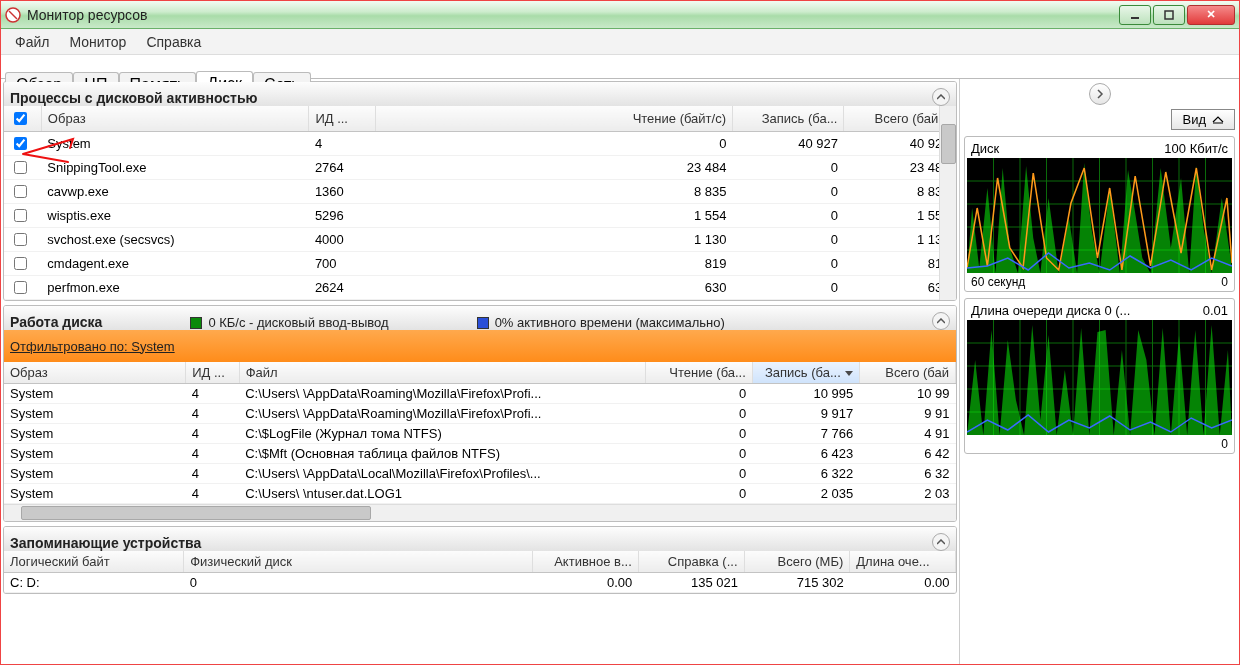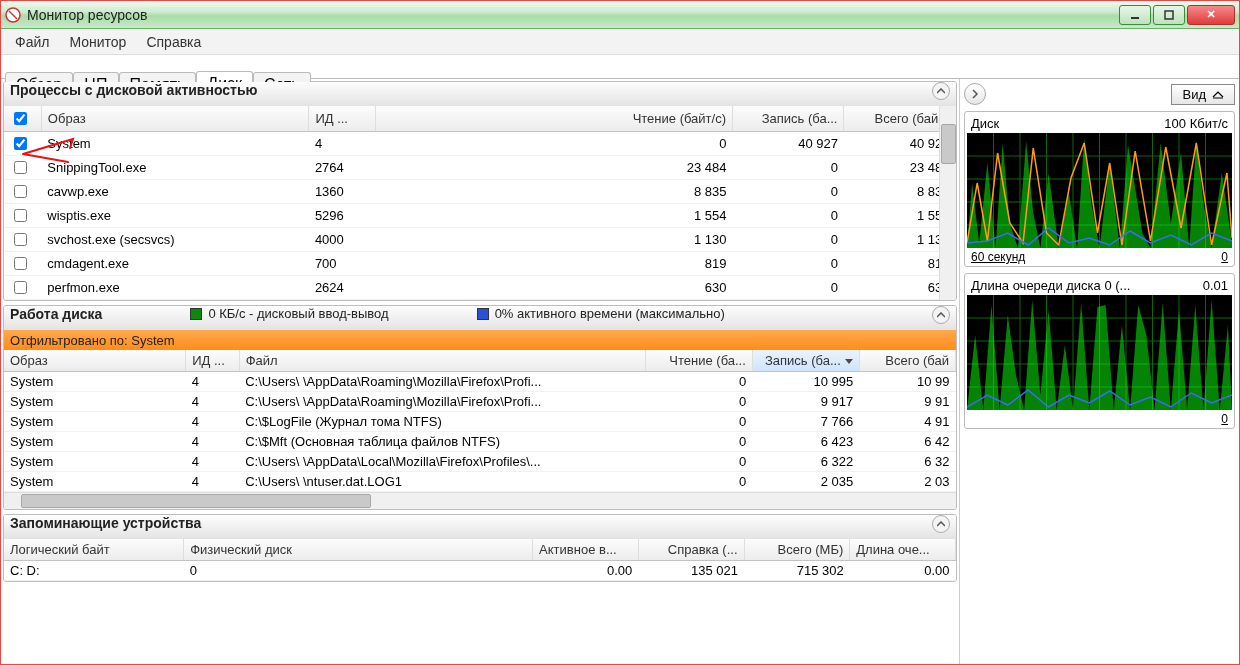--- a/index.html
+++ b/index.html
@@ -23,53 +23,53 @@
   .tab { padding:3px 10px; border:1px solid #bbb; border-bottom:none; background:#f3f3f3; margin-right:0px; font-size:16px; border-radius:3px 3px 0 0; position:relative; top:19px;}
   .tab.active { background:#fff; border-bottom:1px solid #fff; }
 
   
   .content { flex:1; display:flex; overflow:hidden; }
   .left-col { flex:1; display:flex; flex-direction:column; overflow:hidden; padding:2px; }
   .right-col { width:280px; border-left:1px solid #ccc; padding:4px; display:flex; flex-direction:column; gap:6px;}
 
   
   .panel { border:1px solid #bdbdbd; border-radius:3px; margin-bottom:4px; display:flex; flex-direction:column; overflow:hidden; }
-  .panel-header { height:24px; background:linear-gradient(to bottom,#fdfdfd,#e3e3e3); display:flex; align-items:flex-start; padding:0 6px; font-size:14px; font-weight:bold; color:#222; position:relative; }
+  .panel-header { height:24px; background:linear-gradient(to bottom,#fdfdfd,#e3e3e3); display:flex; align-items:flex-end; padding:0 6px; font-size:14px; font-weight:bold; color:#222; position:relative; }
   .panel-header .collapse-btn { margin-left:auto; width:18px; height:18px; border:1px solid #aaa; border-radius:9px; display:flex; align-items:center; justify-content:center; font-size:10px; background:#f4f4f4;}
   .panel-header .stat-box { display:inline-flex; align-items:center; margin-left:40px; font-weight:normal; font-size:13px;padding-left:48px;}
   .stat-swatch { width:12px; height:12px; border:1px solid #333; margin-right:6px;}
   
-  .filter-bar { height:20px; background:linear-gradient(to bottom,#ffa94d,#ff8c1a); color:#222; padding:0 6px; display:flex; align-items:center; font-size:13px;}
+  .filter-bar { height:32px; background:linear-gradient(to bottom,#ffa94d,#ff8c1a); color:#222; padding:0 6px; display:flex; align-items:center; font-size:13px;text-decoration:underline;}
   
   
   .grid { flex:1; overflow:auto; position:relative;}
   .grid table{ width:100%; border-collapse:collapse; font-size:13px;}
   .grid th { background:linear-gradient(to bottom,#fcfcfc,#ececec); border-bottom:1px solid #c3c3c3; border-right:1px solid #dedede; text-align:left; padding:3px 6px; font-weight:normal; color:#333; position:sticky; top:0;}
   .grid th.sorted { background:linear-gradient(to bottom,#eaf3ff,#cfe3fb);}
   .grid th .sort-arrow{ display:inline-block; width:0;height:0;border-left:4px solid transparent;border-right:4px solid transparent;border-top:5px solid #4a4a4a; margin-left:4px; vertical-align:middle;}
   .grid td { padding:2px 6px; border-bottom:1px solid #f1f1f1; white-space:nowrap;}
   .grid td.num { text-align:right; }
   .chk { width:13px; height:13px; margin-right:4px; vertical-align:middle;}
   .chk-cell{ width:20px;}
   
   .vscroll-fake { position:absolute; right:0; top:0; bottom:0; width:17px; background:#f0f0f0; border-left:1px solid #ddd; }
   .vscroll-fake .thumb{ position:absolute; top:18px; width:15px; left:1px; height:40px; background:#c9c9c9; border:1px solid #a8a8a8; border-radius:2px;}
   .hscroll-bar { height:17px; background:#f0f0f0; border-top:1px solid #ddd; position:relative;}
   .hscroll-bar .thumb{ position:absolute; top:1px; left:17px; height:14px; width:350px; background:#c9c9c9; border:1px solid #a8a8a8; border-radius:2px;}
   
   
-  .right-topbar{ display:flex; align-items:center; gap:4px; }
+  .right-topbar{ display:flex; align-items:center; gap:4px;flex-direction:column; }
   .circ-btn{ width:22px; height:22px; border:1px solid #aaa; border-radius:11px; background:linear-gradient(to bottom,#fff,#e6e6e6); display:flex; align-items:center; justify-content:center;}
   .view-btn{ margin-left:auto; border:1px solid #888; background:linear-gradient(to bottom,#fff,#e6e6e6); padding:2px 10px; font-size:13px; display:flex; align-items:center; gap:6px;}
   
   
   .graph-card{ border:1px solid #bbb; border-radius:3px; padding:2px; background:#fff;}
   .graph-head{ display:flex; justify-content:space-between; font-size:13px; padding:2px 4px;}
   .graph-area{ width:100%; height:115px; background:#000; position:relative; overflow:hidden;}
-  .graph-foot{ display:flex; justify-content:space-between; font-size:12px; padding:2px 4px 0;text-decoration:underline;}
+  .graph-foot{ display:flex; justify-content:space-between; font-size:12px; padding:2px 4px 0;}
   .red-annotation{ position:absolute; pointer-events:none;}
   
   .panel.processes .grid{ height:170px;}
   .panel.diskactivity .grid{ height:155px;}
   .panel.storage .grid{ height:50px;}
 </style>
 </head>
 <body>
 
 <div class="window">
@@ -300,21 +300,21 @@
                 <path d="M0 5 L4 1 L8 5" stroke="#555" fill="none" stroke-width="1.5"></path>
               </svg>
             </div>
         </div>
         <div class="grid">
           <table>
             <thead>
                 <tr>
               <th style="width:170px">Логический байт</th>
               <th style="width:330px">Физический диск</th>
-              <th style="width:100px;text-align:left">Активное в...</th>
+              <th style="width:100px;text-align:right">Активное в...</th>
               <th style="width:100px;text-align:right">Справка (...</th>
               <th style="width:100px;text-align:right">Всего (МБ)</th>
               <th style="width:100px;text-align:left">Длина оче...</th>
             </tr>
               </thead>
             <tbody id="st-body">
                 <tr>
                   <td>C: D:</td>
     <td>0</td>
     <td class="num">0.00</td>

